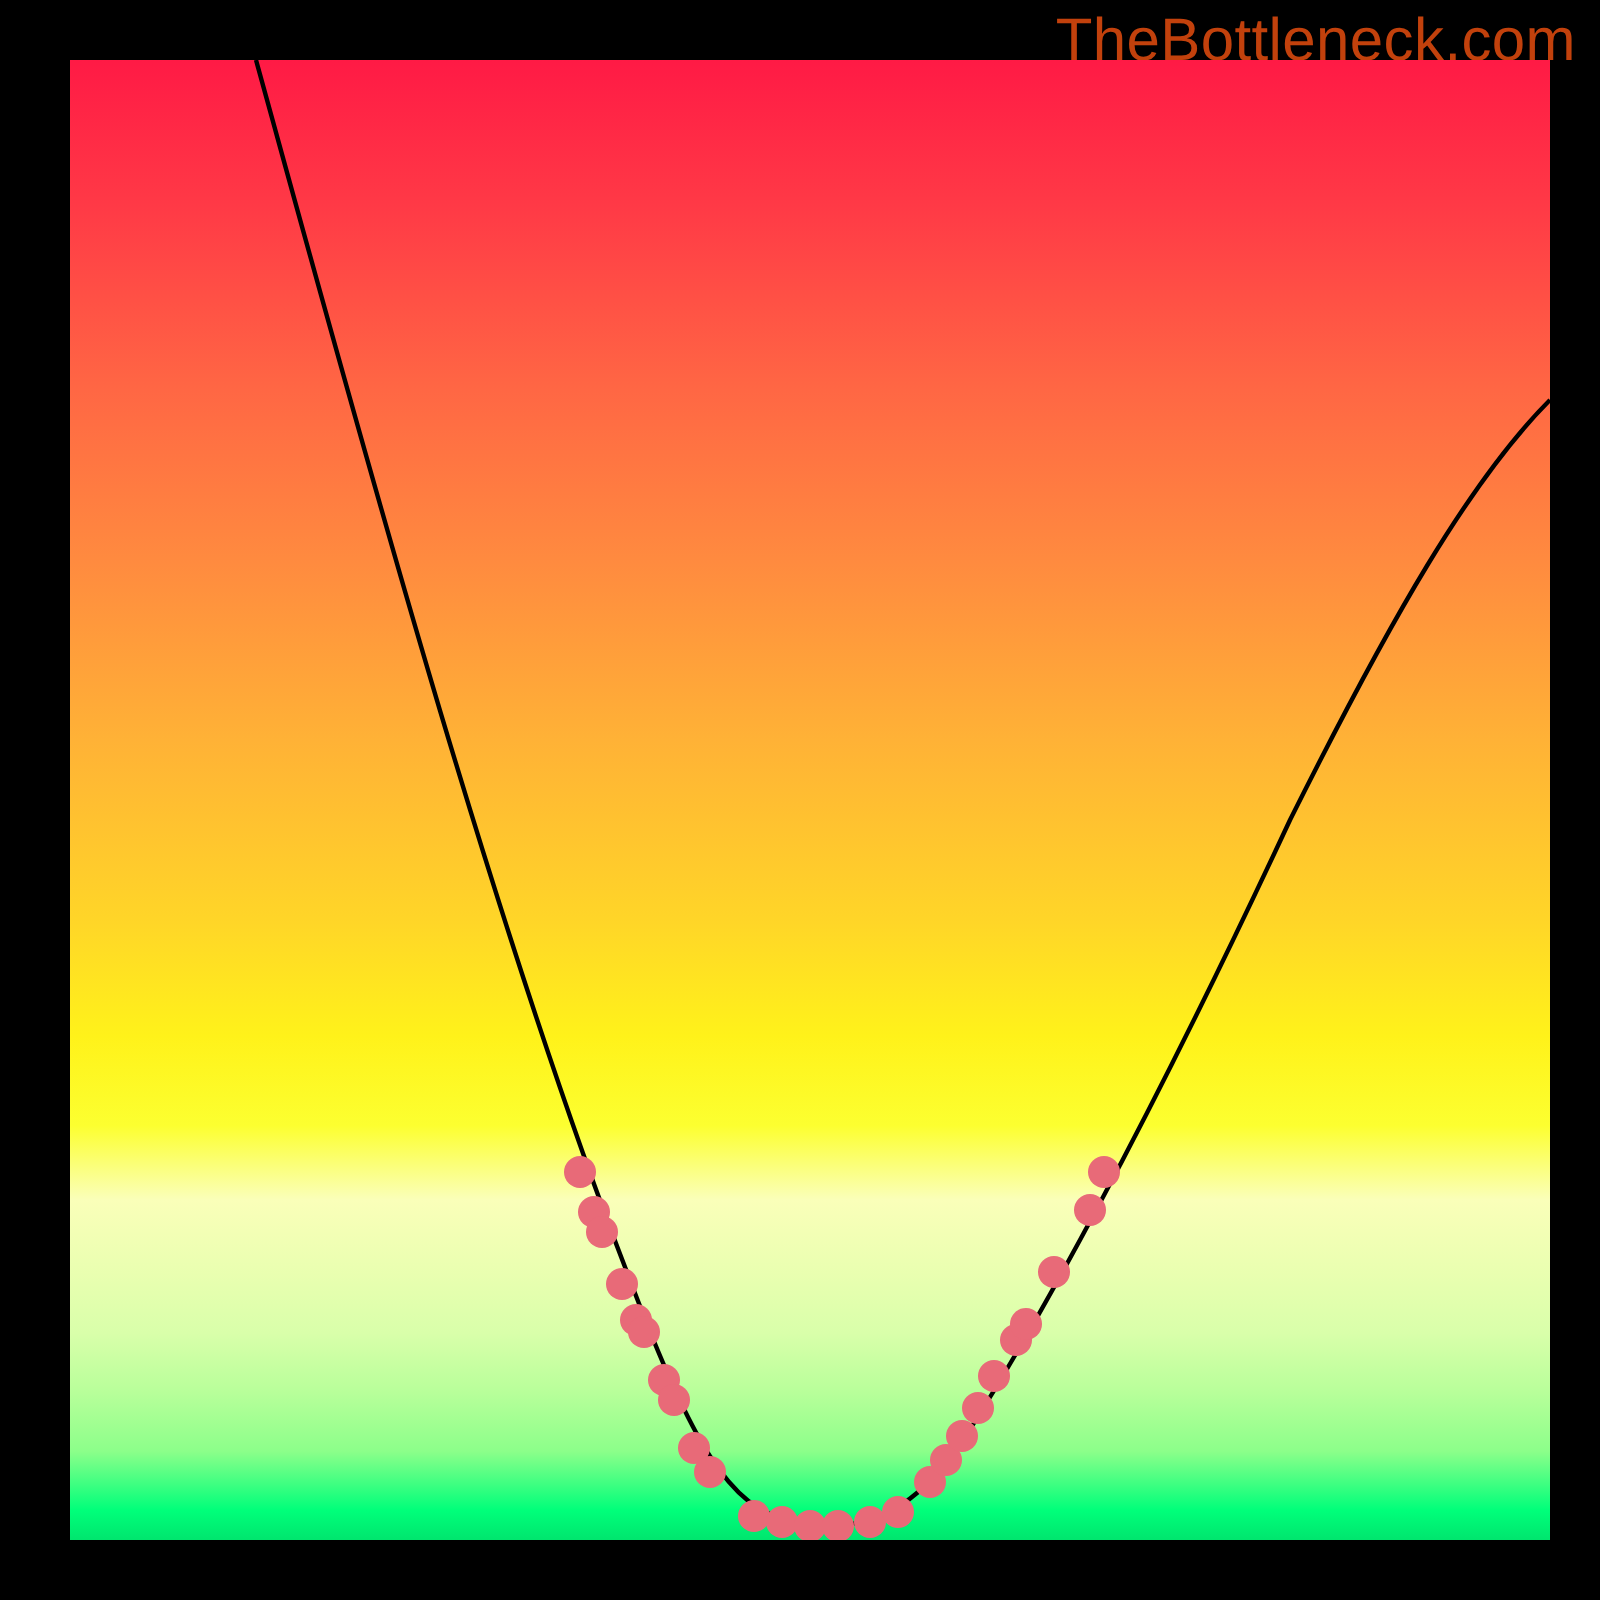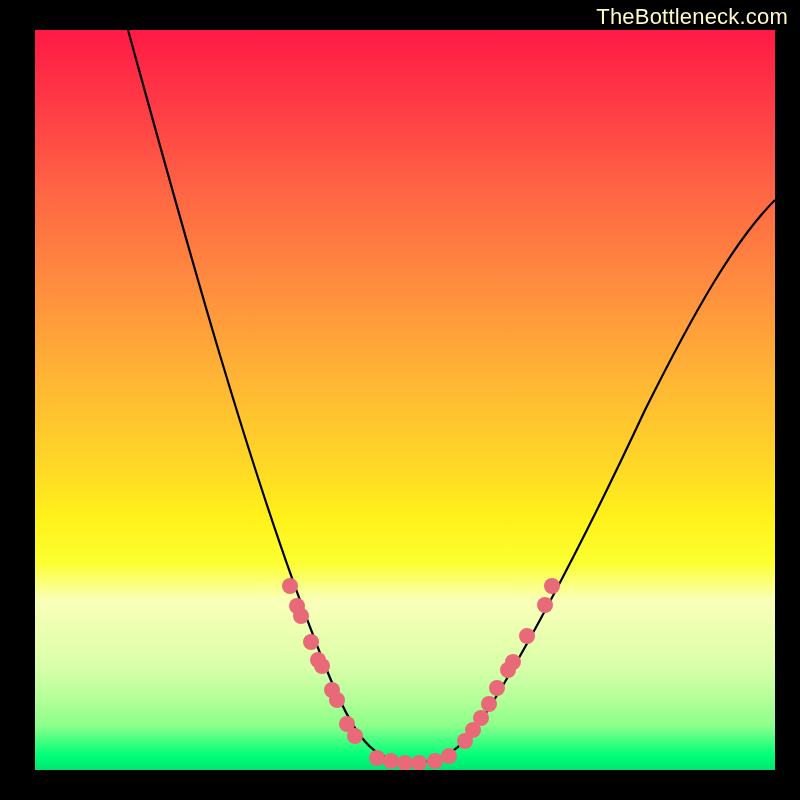--- a/index.html
+++ b/index.html
@@ -47,22 +47,22 @@
     );
   }
   .curve-svg {
     position: absolute;
     inset: 0;
   }
   .watermark {
     position: absolute;
     top: 4px;
     right: 12px;
-    color: #fef9c3;
-    font-size: 22px;
+    color: #c2410c;
+    font-size: 30px;
     letter-spacing: 0.2px;
     user-select: none;
   }
 </style>
 </head>
 <body>
 
 <div class="stage">
 
   <div class="watermark">TheBottleneck.com</div>

